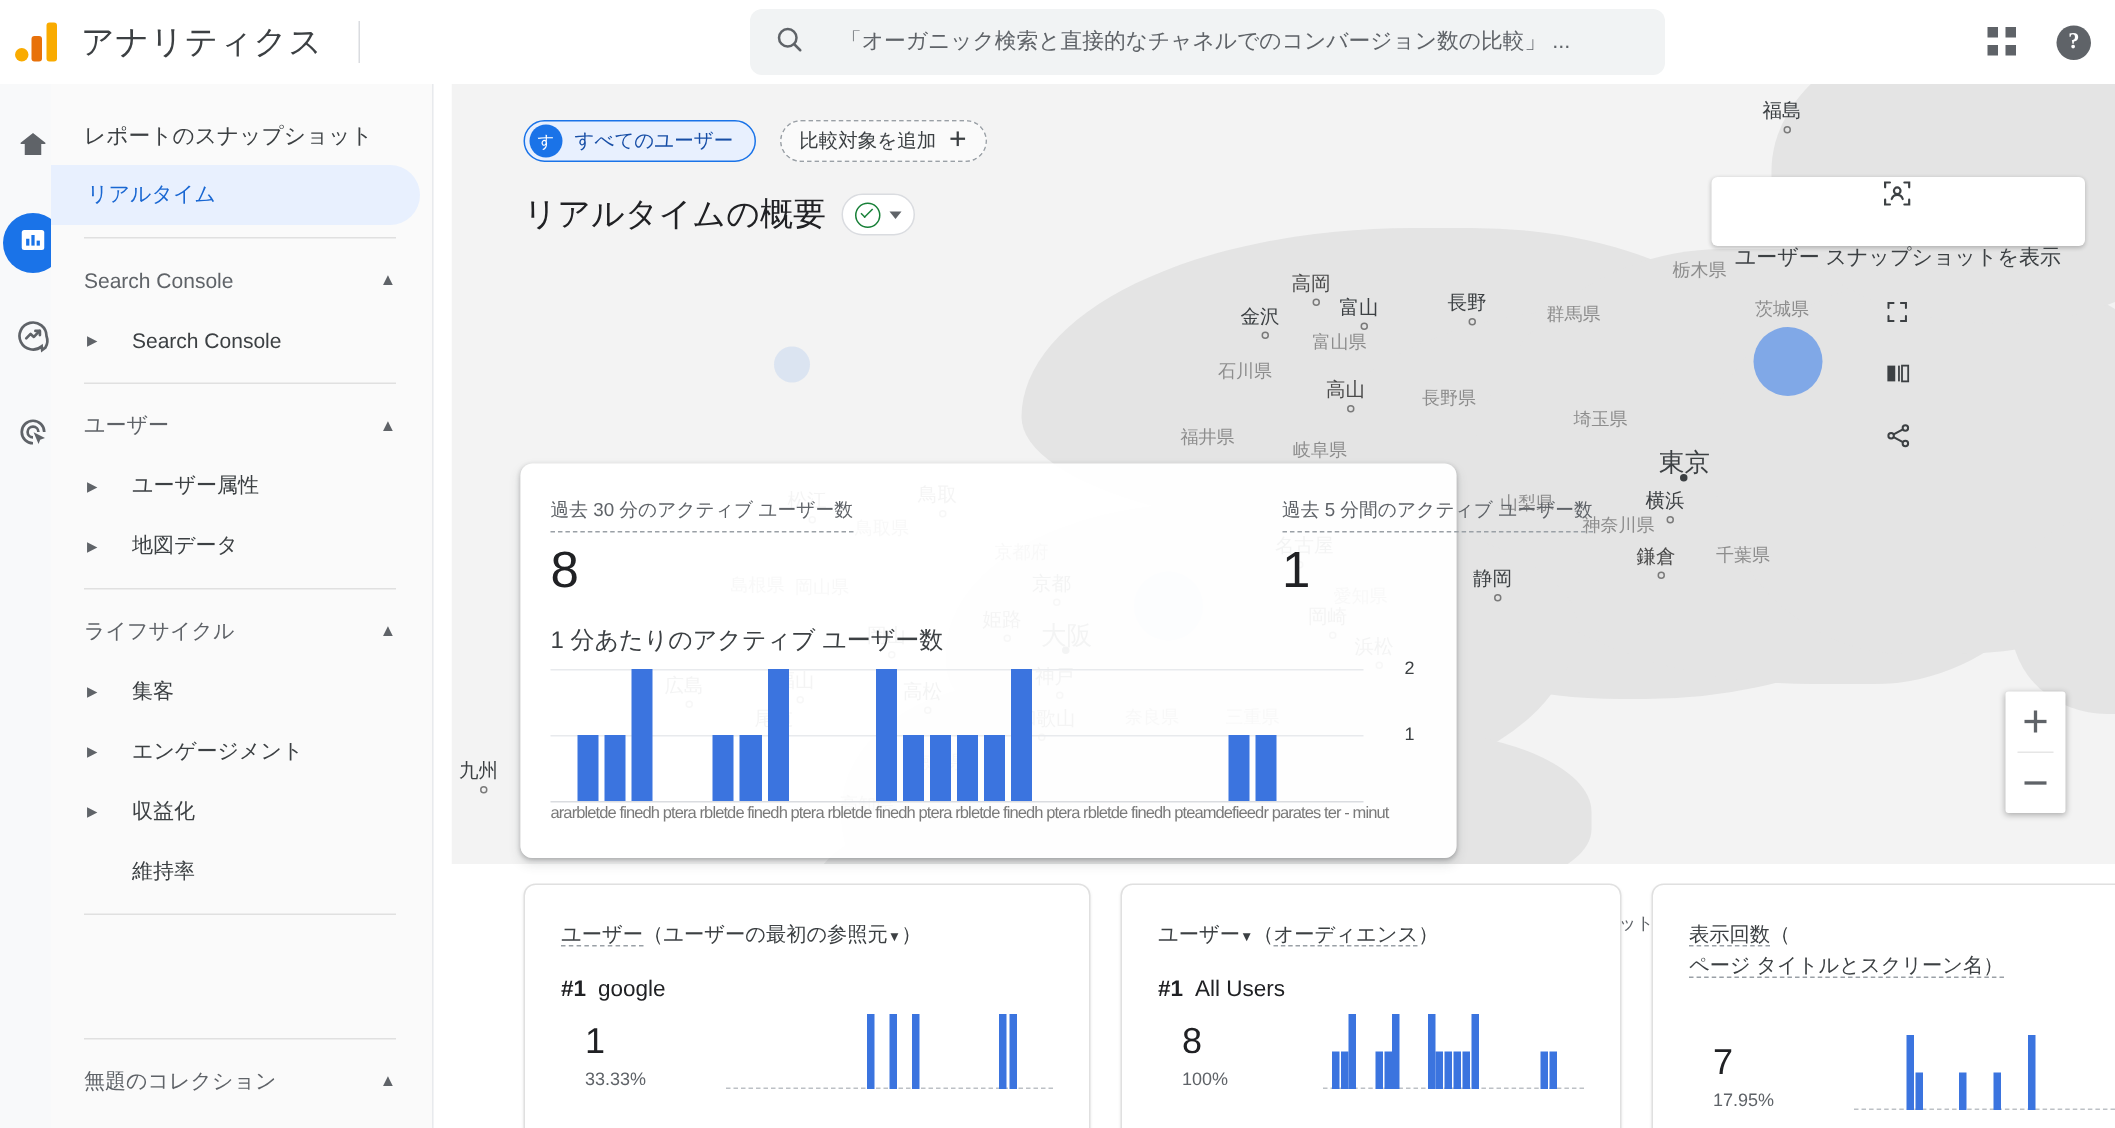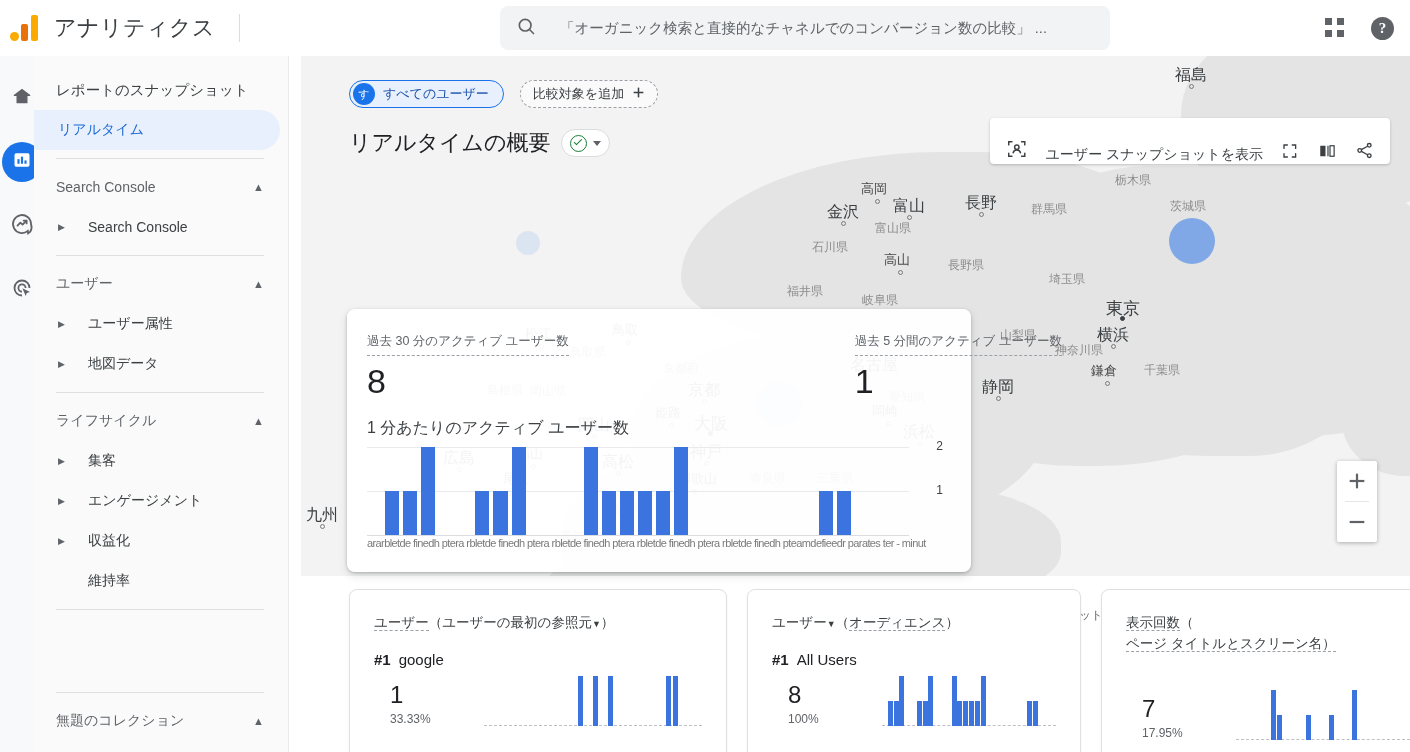--- a/index.html
+++ b/index.html
@@ -115,36 +115,37 @@
     position: absolute; left: 0; top: 0; width: 1109px; height: 520px;
     background: #f3f3f3; overflow: hidden;
   }
   .landmass { position: absolute; background: #e4e4e4; }
   .mlabel {
     position: absolute; color: #8d8d8d; font-size: 12px; white-space: nowrap;
     font-family: "Liberation Sans", sans-serif;
   }
   .mlabel.city { color: #4a4a4a; font-size: 13px; }
   .mlabel.big { color: #3c4043; font-size: 17px; font-weight: 400; }
-  .mlabel.mid { color: #3c4043; font-size: 16px; }
+  .mlabel.mid { color: #3c4043; font-size: 13px; }
   .mdot {
     position: absolute; width: 5px; height: 5px; border-radius: 50%;
     border: 1px solid #7a7a7a; background: transparent;
   }
   .mdot.filled { background: #3c4043; border-color:#3c4043; }
   .user-bubble {
     position: absolute; border-radius: 50%;
     background: #6e9ee8; opacity: .85;
   }
   .map-toolbar {
     position: absolute; right: 20px; top: 62px;
     height: 46px; background: #fff; border-radius: 4px;
     box-shadow: 0 1px 3px rgba(0,0,0,.22);
-    display: flex; align-items: flex-end; padding: 0 16px; gap: 18px;
+    display: flex; align-items: center; padding: 0 16px; gap: 18px;
     z-index: 12;
+    flex-direction: column;
   }
   .map-toolbar .lbl { font-size: 14px; color: #3c4043; white-space: nowrap; }
   .zoomctl {
     position: absolute; right: 33px; top: 405px; width: 40px;
     background: #fff; border-radius: 2px; box-shadow: 0 1px 4px rgba(0,0,0,.3);
     z-index: 12;
   }
   .zoomctl div {
     height: 40px; display: flex; align-items: center; justify-content: center;
     color: #5f6368; font-size: 26px; cursor: pointer; user-select: none;

